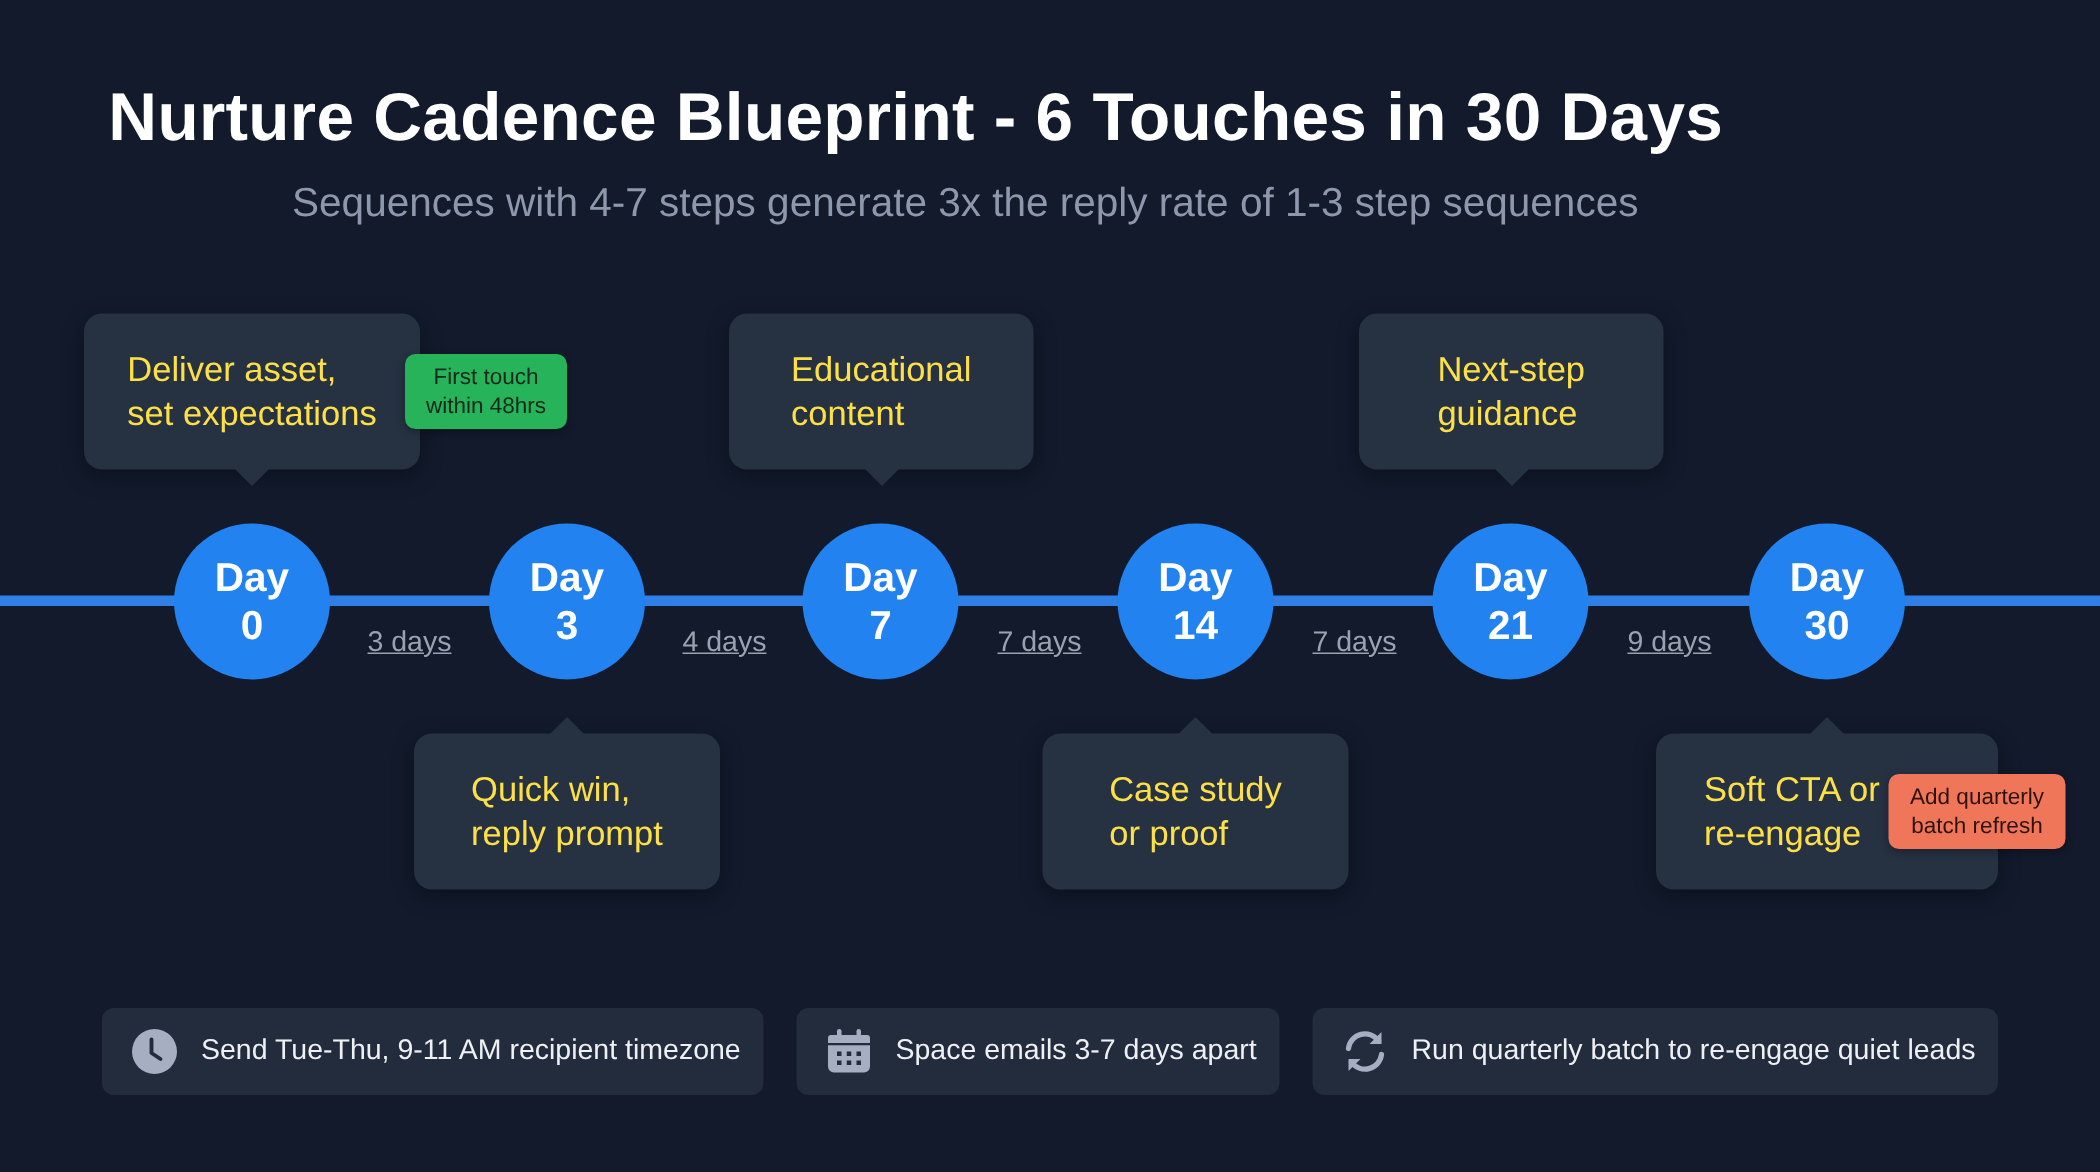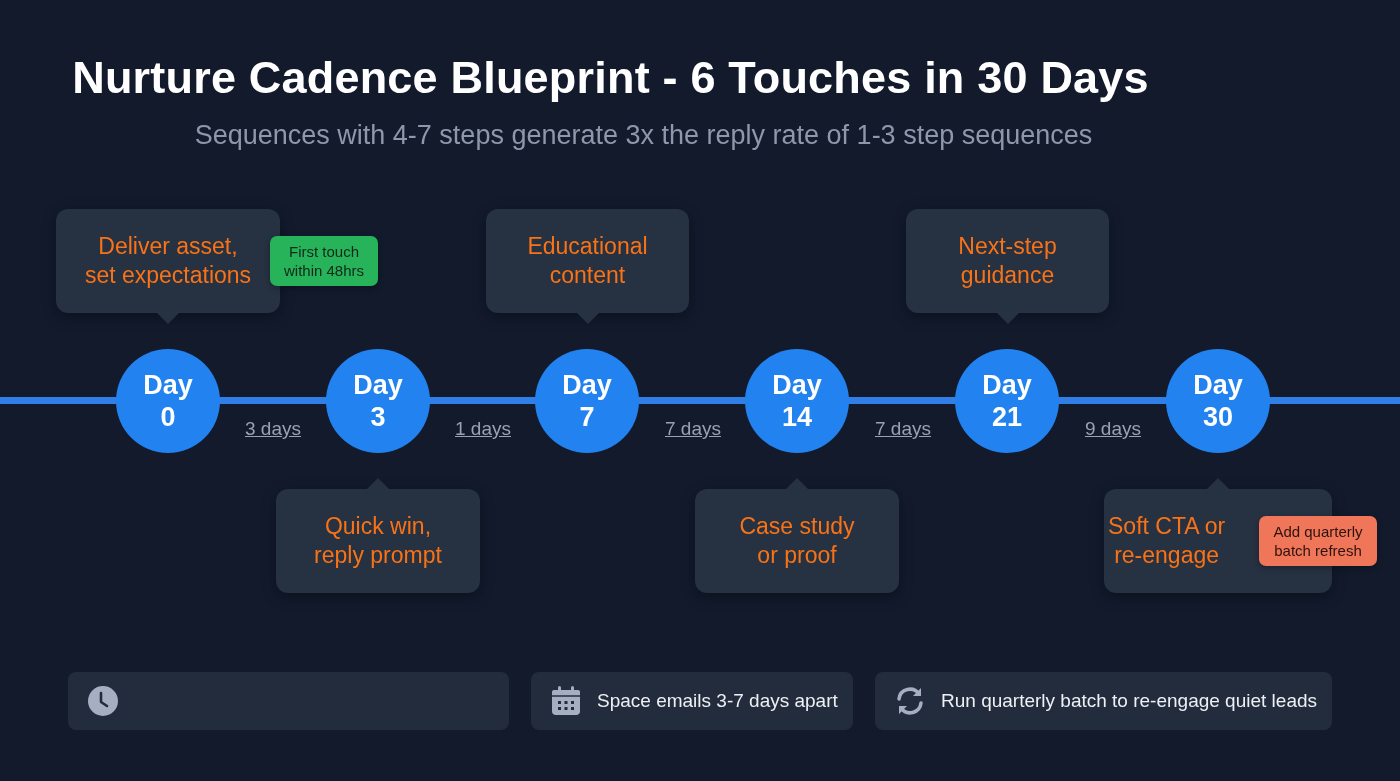--- a/index.html
+++ b/index.html
@@ -29,21 +29,21 @@
       display: flex; flex-direction: column; align-items: center; justify-content: center;
       font-weight: 700; font-size: 27px; line-height: 32px; color: #ffffff; text-align: right;
     }
     .gap {
       position: absolute; top: 418px; font-size: 19px; color: #9aa1b0;
       width: 80px; text-align: center; text-decoration: underline;
     }
     .card {
       position: absolute; background: #263142; border-radius: 12px;
       display: flex; align-items: center; justify-content: center;
-      text-align: center; font-size: 23px; line-height: 29px; color: #f97316;
+      font-size: 23px; line-height: 29px; color: #fde047;
       box-shadow: 0 4px 14px rgba(0,0,0,0.35);
     }
     .card.top::after {
       content: ""; position: absolute; bottom: -11px; left: 50%;
       margin-left: -12px; width: 0; height: 0;
       border-left: 12px solid transparent; border-right: 12px solid transparent;
       border-top: 12px solid #263142;
     }
     .card.bottom::before {
       content: ""; position: absolute; top: -11px; left: 50%;
@@ -95,21 +95,21 @@
 <div class="card bottom" style="left:695px; top:489px; width:204px; height:104px;">
   <span style="white-space:pre-line;">Case study
 or proof</span>
 </div>
 
 <div class="card top" style="left:906px; top:209px; width:203px; height:104px;">
   <span style="white-space:pre-line;">Next-step
 guidance</span>
 </div>
 
-<div class="card bottom" style="left:1104px; top:489px; width:228px; height:104px; justify-content:flex-start; padding-left:4px;">
+<div class="card bottom" style="left:1104px; top:489px; width:228px; height:104px; justify-content:flex-start; padding-left:32px;">
   <span style="white-space:pre-line;">Soft CTA or
 re-engage</span>
 </div>
 <div class="badge orange" style="left:1259px; top:516px; width:118px; height:50px;">
   <span style="white-space:pre-line;">Add quarterly
 batch refresh</span>
 </div>
 
 <div class="node" style="left:116px;">
   <span>Day</span>
@@ -130,32 +130,33 @@
 <div class="node" style="left:955px;">
   <span>Day</span>
   <span>21</span>
 </div>
 <div class="node" style="left:1166px;">
   <span>Day</span>
   <span>30</span>
 </div>
 
 <div class="gap" style="left:233px;">3 days</div>
-<div class="gap" style="left:443px;">1 days</div>
+<div class="gap" style="left:443px;">4 days</div>
 <div class="gap" style="left:653px;">7 days</div>
 <div class="gap" style="left:863px;">7 days</div>
 <div class="gap" style="left:1073px;">9 days</div>
 
 <div class="tip" style="left:68px; width:441px;">
   <span class="ic">
     <svg width="32" height="32" viewBox="0 0 32 32">
       <circle cx="16" cy="16" r="15" fill="#a6aec2"></circle>
       <path d="M14 8 L14 17 L20 21" stroke="#222c3d" stroke-width="2.6" fill="none" stroke-linecap="round" stroke-linejoin="round"></path>
     </svg>
   </span>
+  <span>Send Tue-Thu, 9-11 AM recipient timezone</span>
 </div>
 
 <div class="tip" style="left:531px; width:322px;">
   <span class="ic">
     <svg width="32" height="32" viewBox="0 0 32 32">
       <rect x="2" y="5" width="28" height="25" rx="4" fill="#a6aec2"></rect>
       <rect x="2" y="5" width="28" height="5" rx="2" fill="#a6aec2"></rect>
       <line x1="2" y1="11" x2="30" y2="11" stroke="#222c3d" stroke-width="1.5"></line>
       <rect x="8" y="1" width="3" height="7" rx="1.5" fill="#a6aec2"></rect>
       <rect x="21" y="1" width="3" height="7" rx="1.5" fill="#a6aec2"></rect>

